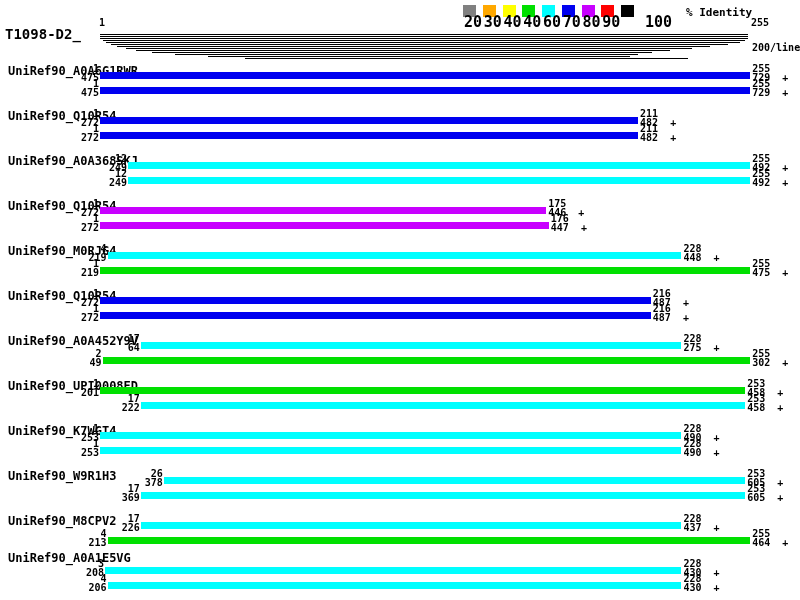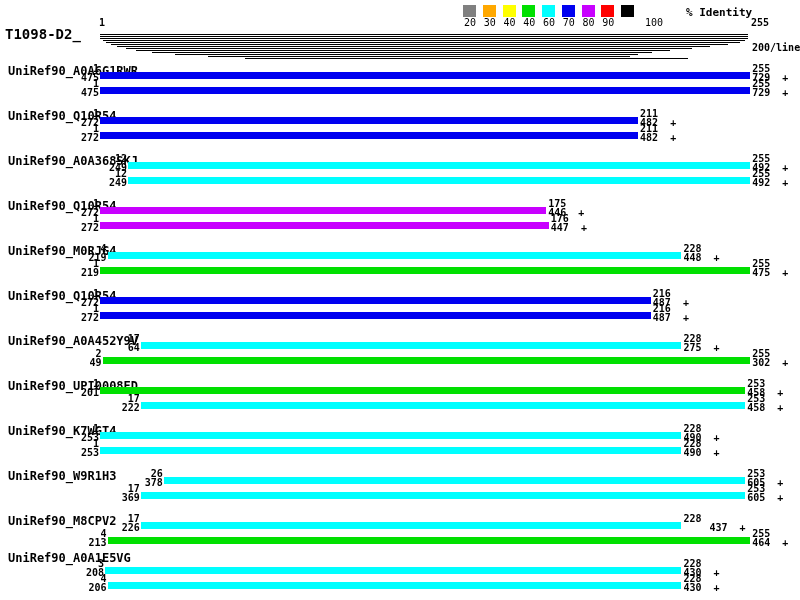--- a/index.html
+++ b/index.html
@@ -4,21 +4,21 @@
 <style>
   html,body{margin:0;padding:0;background:#fff;}
   #screen{position:relative;width:800px;height:600px;background:#ffffff;overflow:hidden;
           font-family:"DejaVu Sans Mono",monospace;color:#000;}
   .abs{position:absolute;white-space:pre;}
   .title{font-size:14px;font-weight:bold;line-height:14px;}
   .axis-num{font-size:10px;font-weight:bold;line-height:10px;}
   .scale-note{font-size:10px;font-weight:bold;line-height:10px;}
   .legend-title{font-size:11px;font-weight:bold;line-height:11px;}
   .legend-sq{position:absolute;width:13px;height:12px;}
-  .legend-lab{font-size:10px;font-weight:normal;line-height:9px;}
+  .legend-lab{font-size:15px;font-weight:bold;line-height:9px;}
   .cov{position:absolute;height:1px;background:#000;}
   .hit-label{font-size:12px;font-weight:bold;line-height:12px;z-index:1;}
   .num{font-size:10px;font-weight:bold;line-height:9px;z-index:3;}
   .numL{width:70px;text-align:right;}
   .bar{position:absolute;height:7px;z-index:2;}
 </style>
 </head>
 <body>
 
 <div id="screen">
@@ -192,21 +192,21 @@
         <div class="bar" style="left: 140.8px; top: 492px; width: 604.35px; background: rgb(0, 255, 255);"></div>
         <div class="abs num" style="left: 747.15px; top: 484px;">253</div>
         <div class="abs num" style="left: 747.15px; top: 493px;">605&nbsp;&nbsp;+</div>
       </div>
       <div class="">
         <div class="abs hit-label" style="left: 8px; top: 515px;">UniRef90_M8CPV2</div>
         <div class="abs num numL" style="left: 69.8px; top: 514px;">17</div>
         <div class="abs num numL" style="left: 69.8px; top: 523px;">226</div>
         <div class="bar" style="left: 140.8px; top: 522px; width: 540.6px; background: rgb(0, 255, 255);"></div>
         <div class="abs num" style="left: 683.4px; top: 514px;">228</div>
-        <div class="abs num" style="left: 683.4px; top: 523px; margin-left: 26px;">437&nbsp;&nbsp;+</div>
+        <div class="abs num" style="left: 683.4px; top: 523px;">437&nbsp;&nbsp;+</div>
         <div class="abs num numL" style="left: 36.65px; top: 529px;">4</div>
         <div class="abs num numL" style="left: 36.65px; top: 538px;">213</div>
         <div class="bar" style="left: 107.65px; top: 537px; width: 642.6px; background: rgb(0, 224, 0);"></div>
         <div class="abs num" style="left: 752.25px; top: 529px;">255</div>
         <div class="abs num" style="left: 752.25px; top: 538px;">464&nbsp;&nbsp;+</div>
       </div>
       <div class="">
         <div class="abs hit-label" style="left: 8px; top: 552px;">UniRef90_A0A1E5VG</div>
         <div class="abs num numL" style="left: 34.1px; top: 559px;">3</div>
         <div class="abs num numL" style="left: 34.1px; top: 568px;">208</div>

